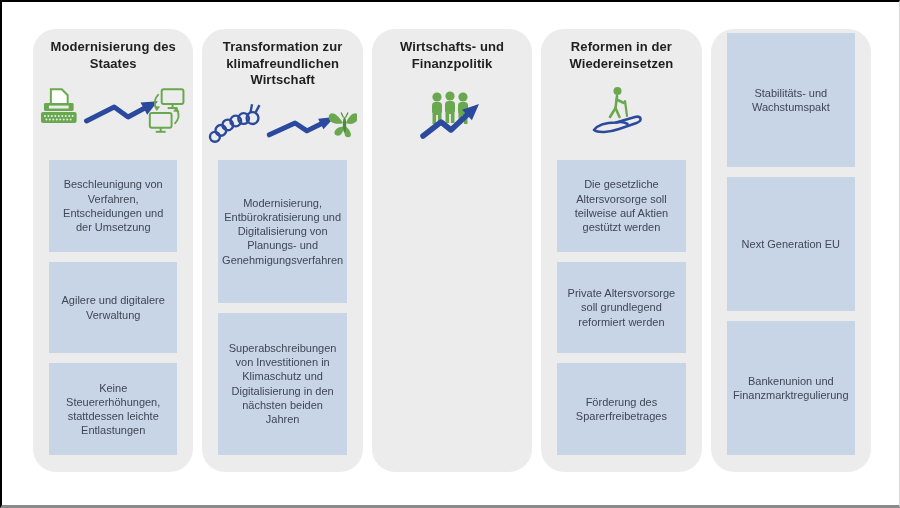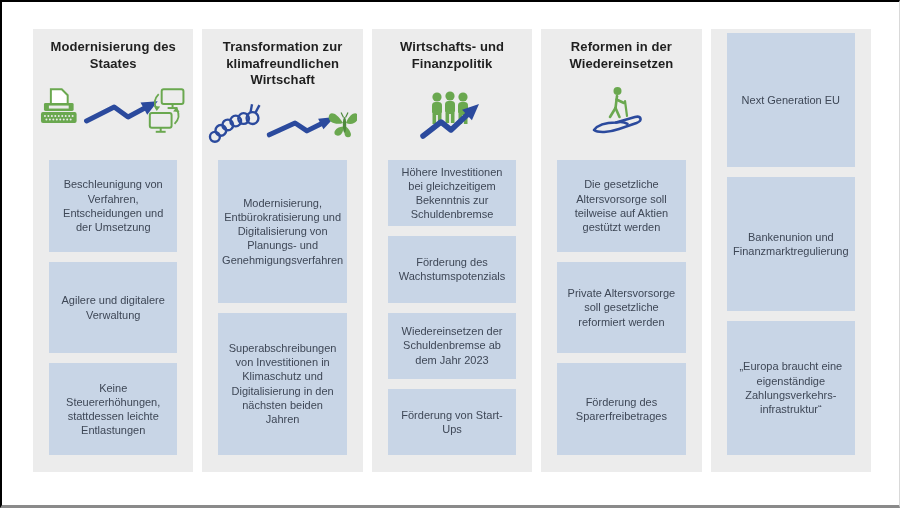--- a/index.html
+++ b/index.html
@@ -21,20 +21,21 @@
     width: 838px; height: 443px;
     display: flex;
     gap: 9px;
   }
   .panel {
     flex: 1 1 0;
     background: #ececec;
     display: flex;
     flex-direction: column;
     min-width: 0;
+    border-radius: 23px;
   }
   .head {
     height: 127px;
     box-sizing: border-box;
     padding: 10px 6px 2px;
     display: flex;
     flex-direction: column;
     align-items: center;
   }
   .title {
@@ -193,26 +194,20 @@
               <circle cx="48" cy="11" r="4.6"></circle>
               <rect x="43" y="16" width="10" height="13" rx="3.5"></rect>
               <rect x="43.5" y="28" width="3.6" height="10"></rect>
               <rect x="48.9" y="28" width="3.6" height="10"></rect>
             </g>
             <path d="M8 50 L26 36 L36 44 L52 29" fill="none" stroke="#2b4a9d" stroke-width="5.5" stroke-linecap="round" stroke-linejoin="round"></path>
             <polygon points="64,18 56.9,34.2 47.1,23.8" fill="#2b4a9d"></polygon>
           </svg>
         </div>
       </div>
-      <div class="boxes">
-        <div class="box">Höhere Investitionen bei gleichzeitigem Bekenntnis zur Schuldenbremse</div>
-        <div class="box">Förderung des Wachstumspotenzials</div>
-        <div class="box">Wiedereinsetzen der Schuldenbremse ab dem Jahr 2023</div>
-        <div class="box">Förderung von Start-Ups</div>
-      </div>
     </div>
 
     <div class="panel">
       <div class="head">
         <div class="title">Reformen in der Wiedereinsetzen</div>
         <div class="icon-wrap">
           <svg width="70" height="58" viewBox="0 0 70 58" aria-hidden="true">
             <g stroke="#6aa84f" stroke-width="2.6" stroke-linecap="round" fill="none">
               <line x1="31" y1="12" x2="29.5" y2="24"></line>
               <line x1="30.5" y1="15.5" x2="38" y2="19"></line>
@@ -223,27 +218,27 @@
             <line x1="39" y1="17" x2="41" y2="32" stroke="#6aa84f" stroke-width="2.2" stroke-linecap="round"></line>
             <g fill="none" stroke="#2b4a9d" stroke-width="2.6" stroke-linecap="round" stroke-linejoin="round">
               <path d="M8 46 C12 40.5 21 38.5 30 38.5 L49 33 C55 31.5 57 36.5 50.5 39 L33 45 C23 48.5 12 49 8 46 Z"></path>
               <path d="M30 38.5 C34.5 37.5 38.5 38 41.5 39.8"></path>
             </g>
           </svg>
         </div>
       </div>
       <div class="boxes">
         <div class="box">Die gesetzliche Altersvorsorge soll teilweise auf Aktien gestützt werden</div>
-        <div class="box">Private Altersvorsorge soll gesetzliche reformiert werden</div>
+        <div class="box">Private Altersvorsorge soll grundlegend reformiert werden</div>
         <div class="box">Förderung des Sparerfreibetrages</div>
       </div>
     </div>
 
     <div class="panel">
       <div class="boxes">
+        <div class="box">Stabilitäts- und Wachstumspakt</div>
         <div class="box">Next Generation EU</div>
         <div class="box">Bankenunion und Finanzmarktregulierung</div>
-        <div class="box">„Europa braucht eine eigenständige Zahlungsverkehrs-infrastruktur“</div>
       </div>
     </div>
 
   </div>
 </div>
 
 </body></html>

